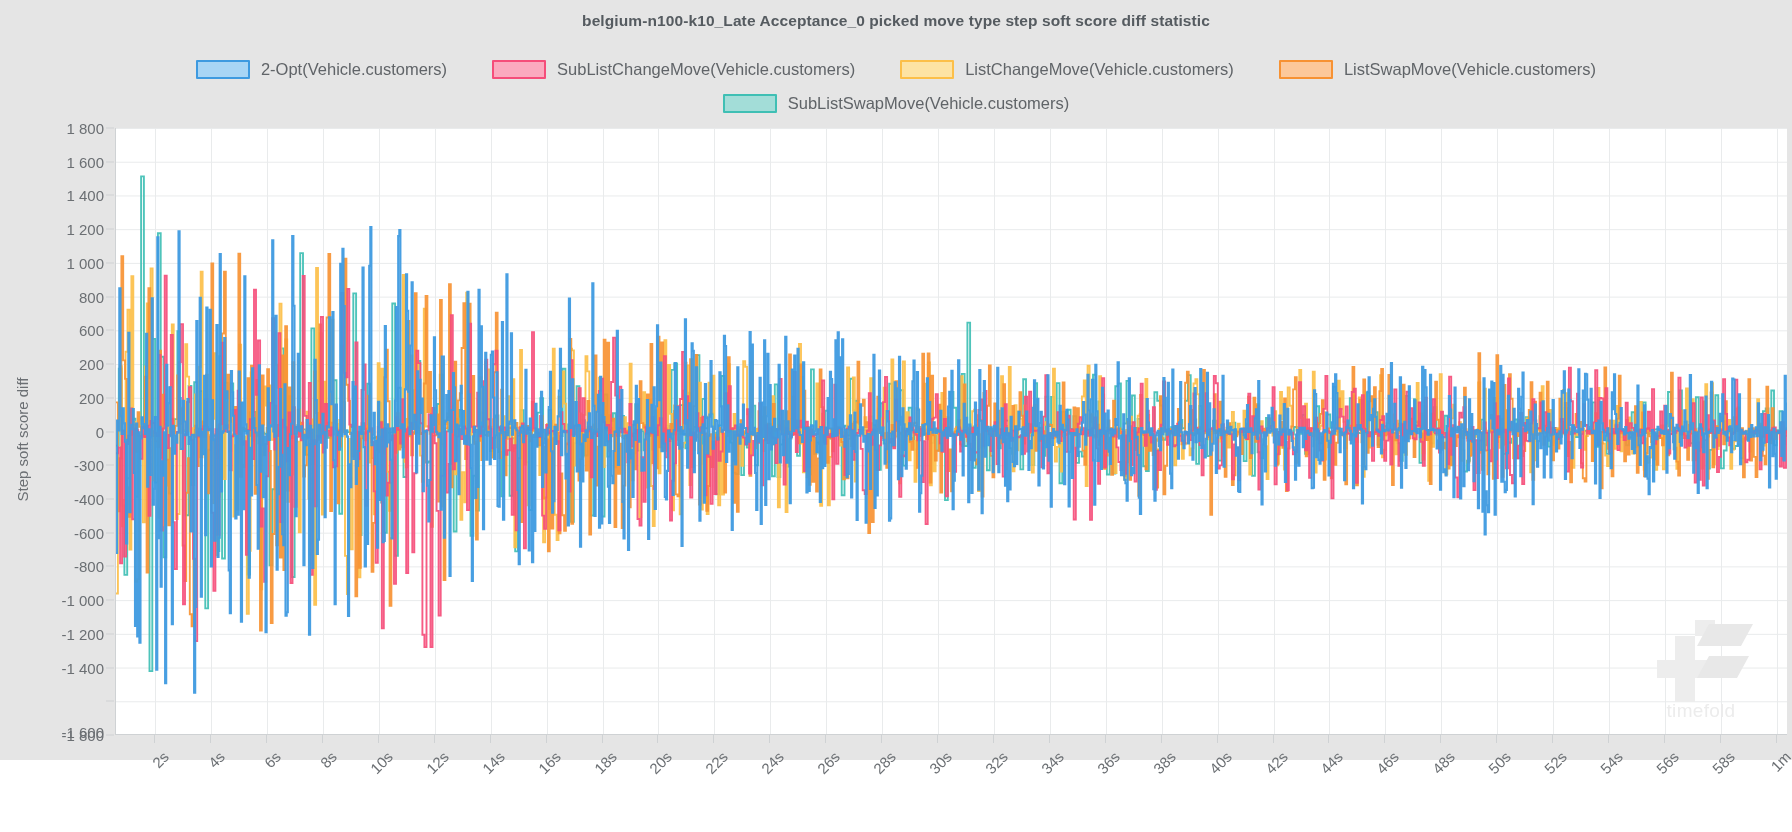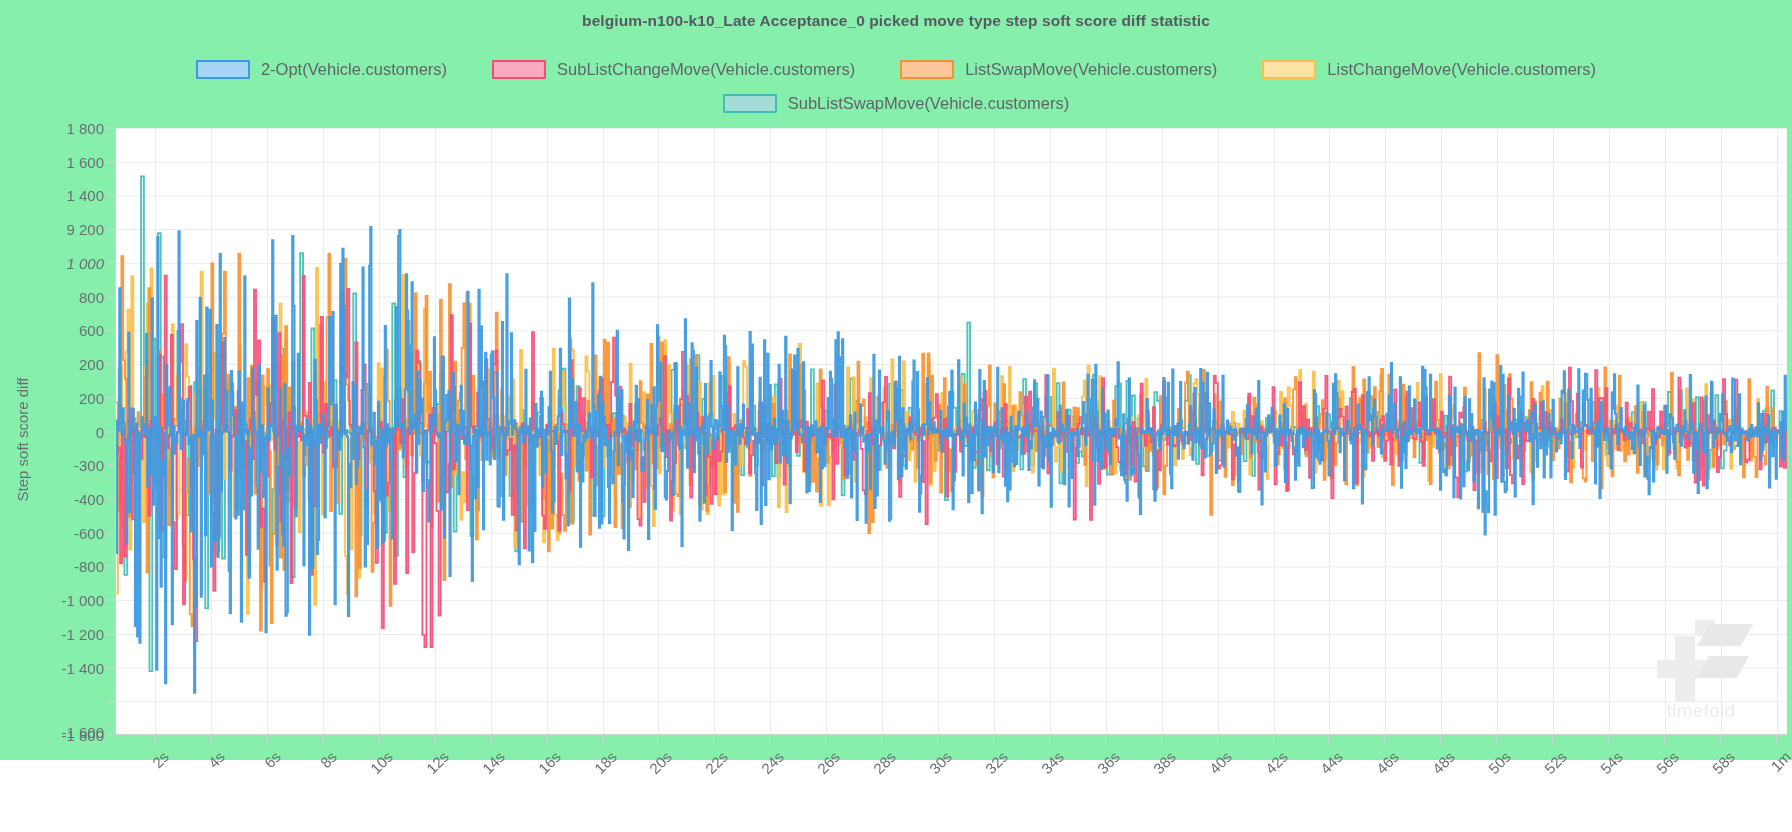--- a/index.html
+++ b/index.html
@@ -7,21 +7,21 @@
     margin: 0; padding: 0;
     width: 1792px; height: 832px;
     background: #ffffff;
     font-family: "Liberation Sans", sans-serif;
     overflow: hidden;
   }
   #chart-root {
     position: relative;
     width: 1792px;
     height: 760px;
-    background: #86efac;
+    background: #e5e5e5;
   }
 
   
   #chart-title {
     position: absolute;
     top: 12px; left: 0; width: 1792px;
     text-align: center;
     font-size: 15.5px;
     font-weight: bold;
     color: #555b60;
@@ -164,26 +164,26 @@
   <div id="legend">
       <div class="legend-item">
         <span class="legend-swatch" style="background: rgb(168, 213, 245); border-color: rgb(62, 154, 224);"></span>
         <span class="legend-label">2-Opt(Vehicle.customers)</span>
       </div>
       <div class="legend-item">
         <span class="legend-swatch" style="background: rgb(251, 169, 191); border-color: rgb(245, 77, 122);"></span>
         <span class="legend-label">SubListChangeMove(Vehicle.customers)</span>
       </div>
       <div class="legend-item">
+        <span class="legend-swatch" style="background: rgb(253, 227, 164); border-color: rgb(252, 191, 73);"></span>
+        <span class="legend-label">ListChangeMove(Vehicle.customers)</span>
+      </div>
+      <div class="legend-item">
         <span class="legend-swatch" style="background: rgb(252, 200, 154); border-color: rgb(247, 146, 51);"></span>
         <span class="legend-label">ListSwapMove(Vehicle.customers)</span>
-      </div>
-      <div class="legend-item">
-        <span class="legend-swatch" style="background: rgb(253, 227, 164); border-color: rgb(252, 191, 73);"></span>
-        <span class="legend-label">ListChangeMove(Vehicle.customers)</span>
       </div>
       <div class="legend-item">
         <span class="legend-swatch" style="background: rgb(163, 221, 216); border-color: rgb(63, 191, 180);"></span>
         <span class="legend-label">SubListSwapMove(Vehicle.customers)</span>
       </div>
     </div>
 
   <div id="plot-area">
     <svg id="grid-svg" width="1672" height="607" viewBox="0 0 1672 607">
         <line x1="0" y1="0.5" x2="1672" y2="0.5" stroke="#e9ebec" stroke-width="1"></line>
@@ -263,23 +263,23 @@
       </svg>
   </div>
 
   <div id="y-ticklabels">
       <div class="y-tick" style="top: 0px;">1 800</div>
       <div class="y-tickmark" style="top: 0px;"></div>
       <div class="y-tick" style="top: 33.7222px;">1 600</div>
       <div class="y-tickmark" style="top: 33.7222px;"></div>
       <div class="y-tick" style="top: 67.4444px;">1 400</div>
       <div class="y-tickmark" style="top: 67.4444px;"></div>
-      <div class="y-tick" style="top: 101.167px;">9 200</div>
+      <div class="y-tick" style="top: 101.167px;">1 200</div>
       <div class="y-tickmark" style="top: 101.167px;"></div>
-      <div class="y-tick" style="top: 134.889px; font-style: italic;">1 000</div>
+      <div class="y-tick" style="top: 134.889px;">1 000</div>
       <div class="y-tickmark" style="top: 134.889px;"></div>
       <div class="y-tick" style="top: 168.611px;">800</div>
       <div class="y-tickmark" style="top: 168.611px;"></div>
       <div class="y-tick" style="top: 202.333px;">600</div>
       <div class="y-tickmark" style="top: 202.333px;"></div>
       <div class="y-tick" style="top: 236.056px;">200</div>
       <div class="y-tickmark" style="top: 236.056px;"></div>
       <div class="y-tick" style="top: 269.778px;">200</div>
       <div class="y-tickmark" style="top: 269.778px;"></div>
       <div class="y-tick" style="top: 303.5px;">0</div>

